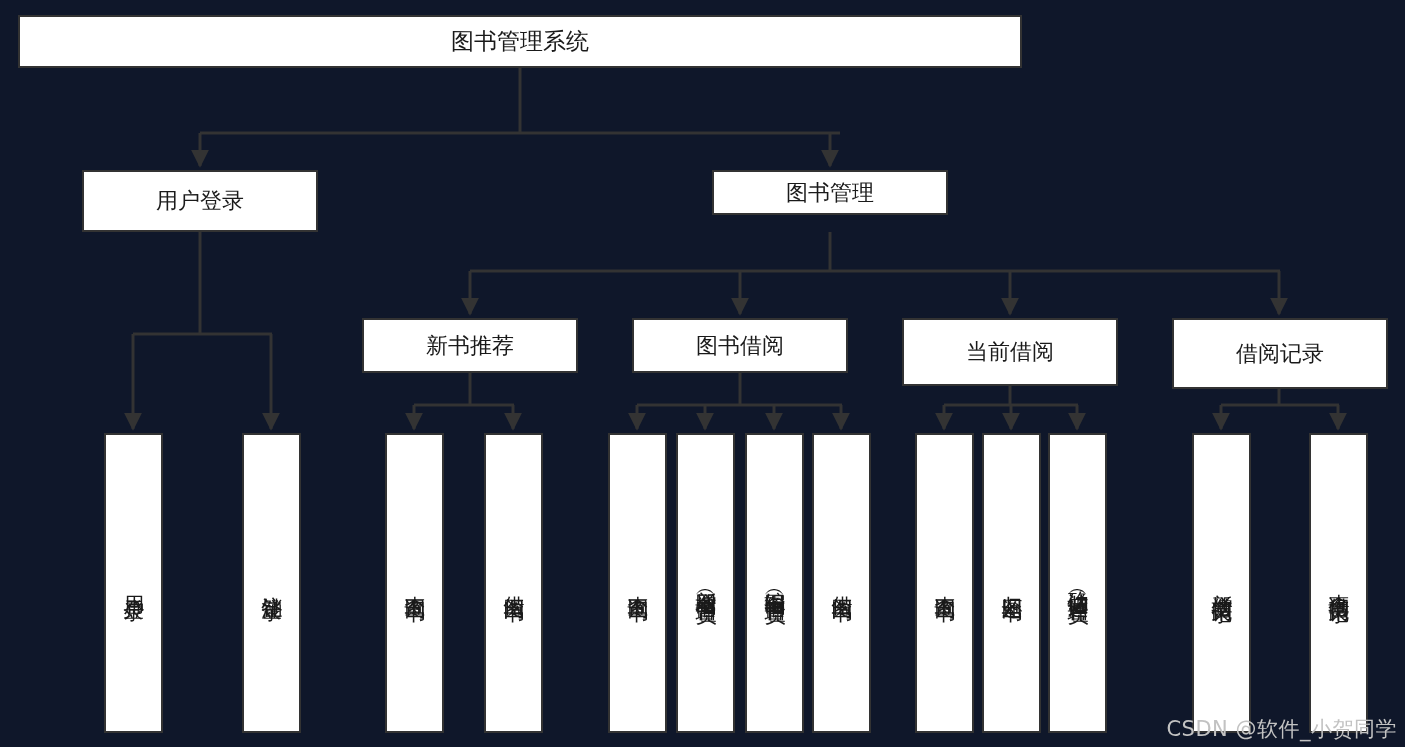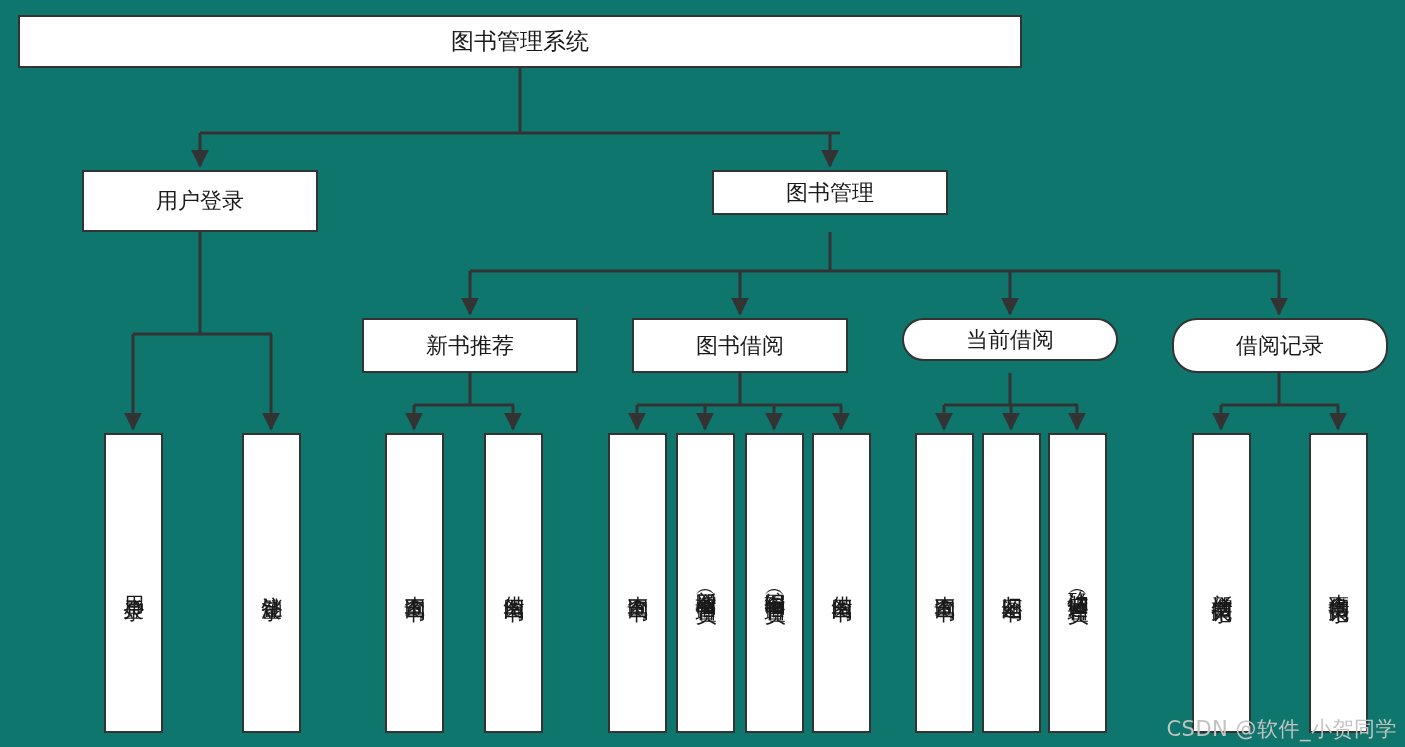--- a/index.html
+++ b/index.html
@@ -5,21 +5,21 @@
 <style>
   html,body{margin:0;padding:0;background:#ffffff;}
   body{
     font-family:"DejaVu Sans","Liberation Sans",sans-serif;
     color:#1a1a1a;
   }
   #canvas{
     position:relative;
     width:1405px;
     height:747px;
-    background:#0f766e;
+    background:#0f172a;
     overflow:hidden;
   }
   
   #edges{
     position:absolute;
     left:0; top:0;
     width:1405px; height:747px;
     pointer-events:none;
   }
   
@@ -137,25 +137,25 @@
   </div>
 
   <div class="node h" style="left:362px; top:318px; width:216px; height:55px;">
     <span class="label">新书推荐</span>
   </div>
 
   <div class="node h" style="left:632px; top:318px; width:216px; height:55px;">
     <span class="label">图书借阅</span>
   </div>
 
-  <div class="node h" style="left:902px; top:318px; width:216px; height:43px;border-radius:24px;">
+  <div class="node h" style="left:902px; top:318px; width:216px; height:68px;">
     <span class="label">当前借阅</span>
   </div>
 
-  <div class="node h" style="left:1172px; top:318px; width:216px; height:55px;border-radius:25px;">
+  <div class="node h" style="left:1172px; top:318px; width:216px; height:71px;">
     <span class="label">借阅记录</span>
   </div>
 
   <div class="node v" style="left:104px; top:433px; width:59px; height:300px;">
     <span class="label">用户登录</span>
   </div>
 
   <div class="node v" style="left:242px; top:433px; width:59px; height:300px;">
     <span class="label">注销登录</span>
   </div>

